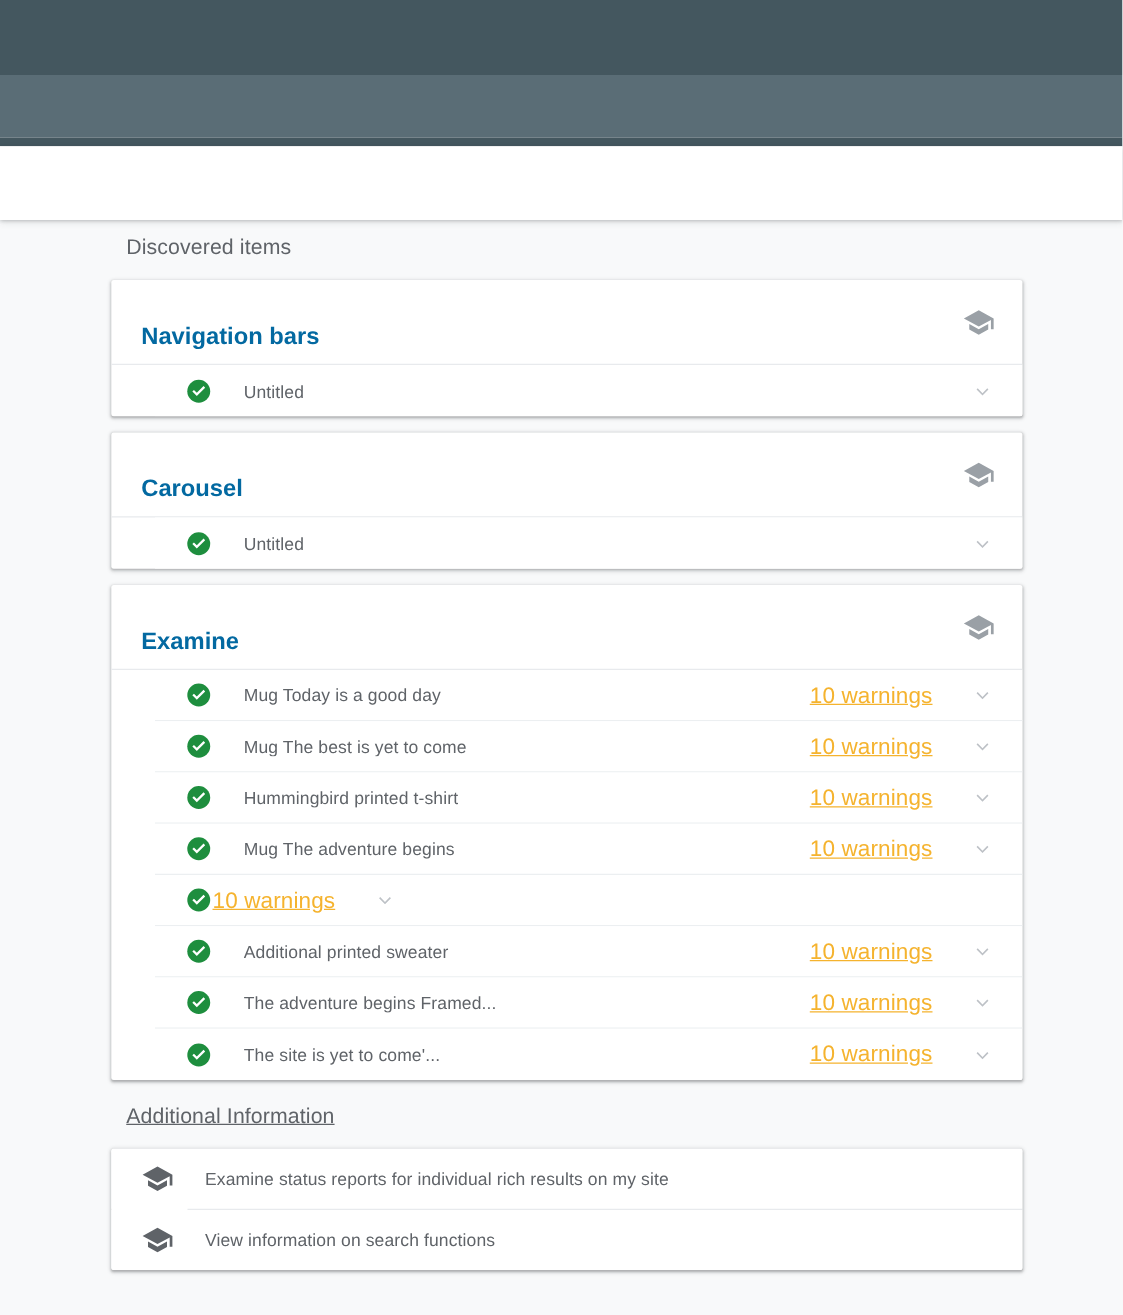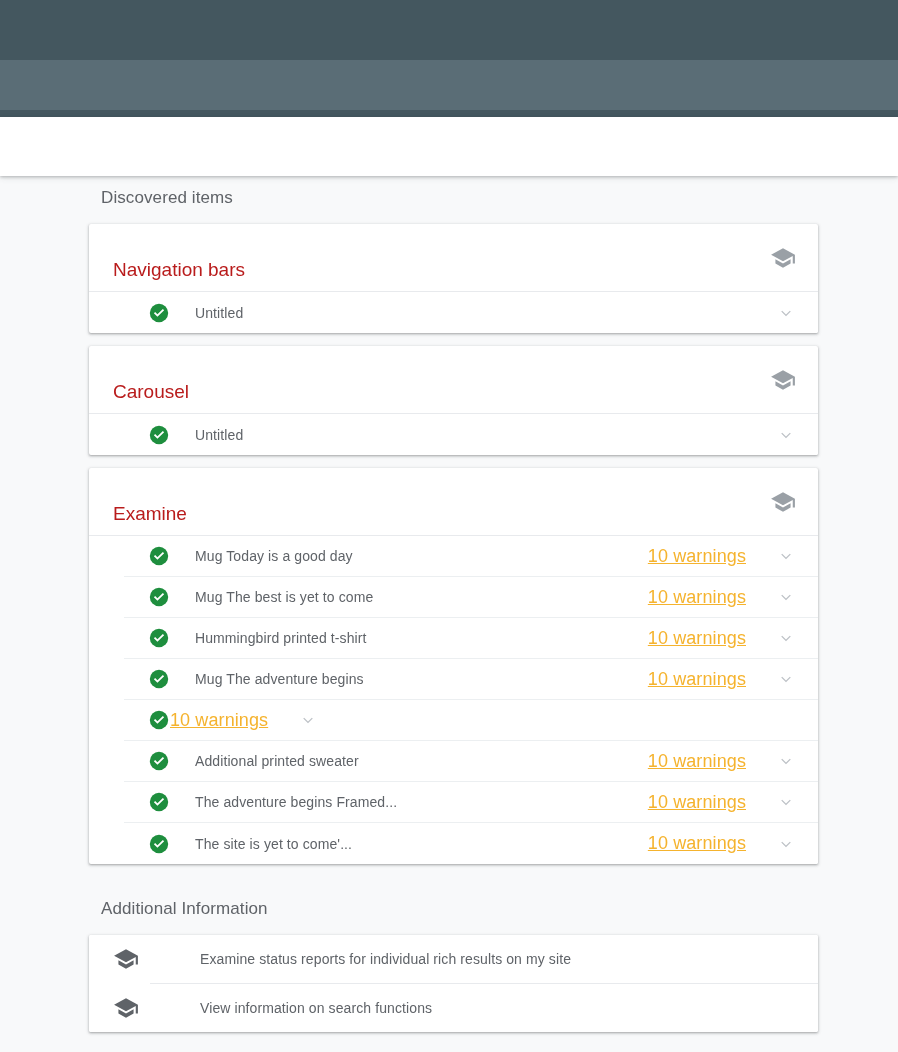--- a/index.html
+++ b/index.html
@@ -61,22 +61,22 @@
   .card-header {
     height: 68px;
     display: flex;
     align-items: center;
     padding: 0 22px 0 24px;
     border-bottom: 1px solid #e8eaed;
   }
 
   .card-title {
     font-size: 19px;
-    font-weight: 400;
-    color: #b91c1c;
+    font-weight: 700;
+    color: #0369a1;
     letter-spacing: 0;
     flex: 1;
     margin-top: 24px;
   }
 
   .header-icon { width: 26px; height: 26px; display: block; flex: 0 0 26px; }
 
   
   .row {
     height: 41px;
@@ -117,21 +117,20 @@
   
   .info-card { margin-top: 13px; }
 
   .info-row {
     height: 48px;
     display: flex;
     align-items: center;
     padding: 0 24px 0 24px;
     background: #fff;
     cursor: pointer;
-    gap: 36px;
   }
 
   .info-icon { width: 26px; height: 26px; flex: 0 0 26px; display: block; }
 
   .info-label {
     font-size: 14px;
     color: #5f6368;
     margin-left: 25px;
     letter-spacing: .1px;
   }
@@ -343,21 +342,21 @@
       <span class="row-label">The site is yet to come'...</span>
       <span class="row-warnings">10 warnings</span>
       <span class="chevron">
         <svg viewBox="0 0 24 24" width="20" height="20">
             <path d="M7.4 9.2 12 13.8l4.6-4.6 1.1 1.1-5.7 5.7-5.7-5.7z" fill="#bdc1c6"></path>
           </svg>
       </span>
     </div>
   </div>
 
-  <div class="section-heading" style="padding-top:32px;">Additional Information</div>
+  <div class="section-heading" style="padding-top:16px;text-decoration:underline;">Additional Information</div>
 
   <div class="card info-card">
     <div class="info-row">
       <span class="info-icon">
         <svg viewBox="0 0 24 24" width="26" height="26" aria-hidden="true">
           <path fill="#5f6368" d="M12 3 1 9l11 6 9-4.91V17h2V9L12 3z"></path>
           <path fill="#5f6368" d="M5 13.18v4L12 21l7-3.82v-4L12 17l-7-3.82z"></path>
         </svg>
       </span>
       <span class="info-label">Examine status reports for individual rich results on my site</span>

